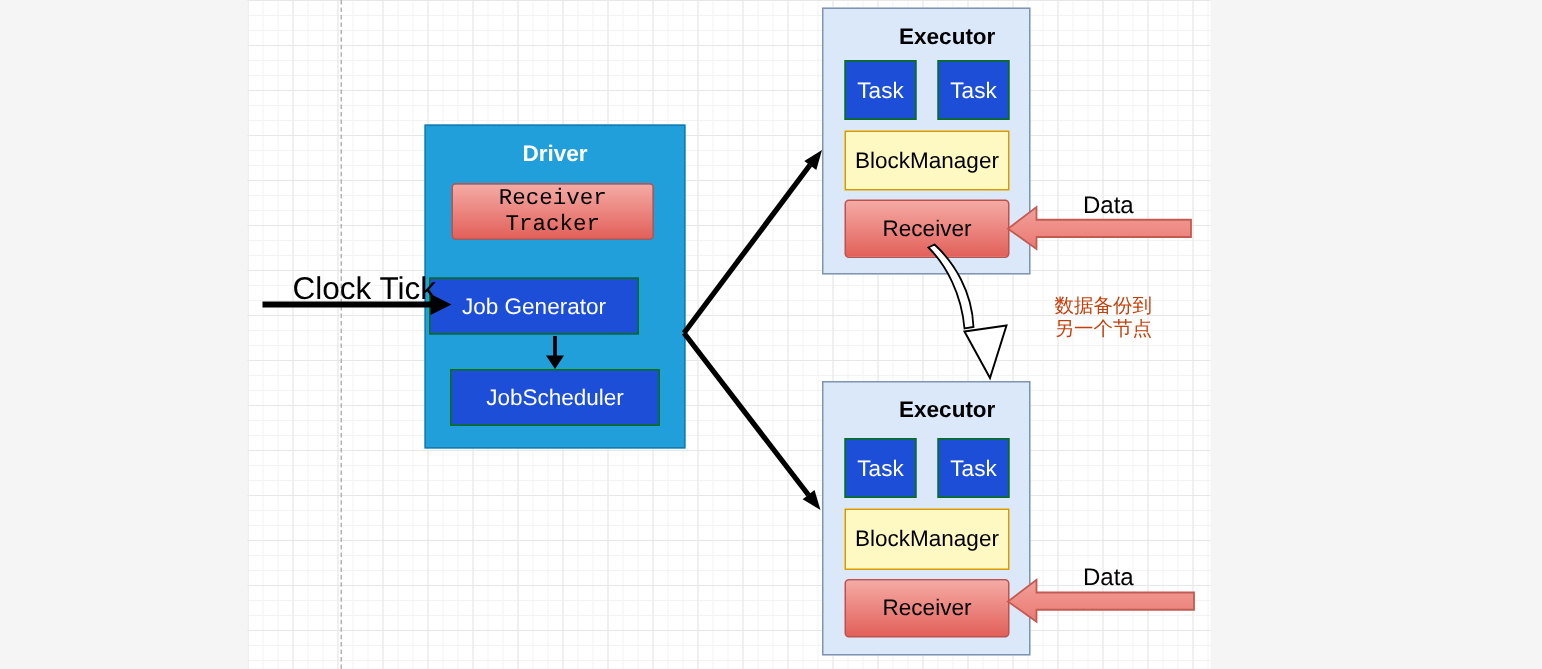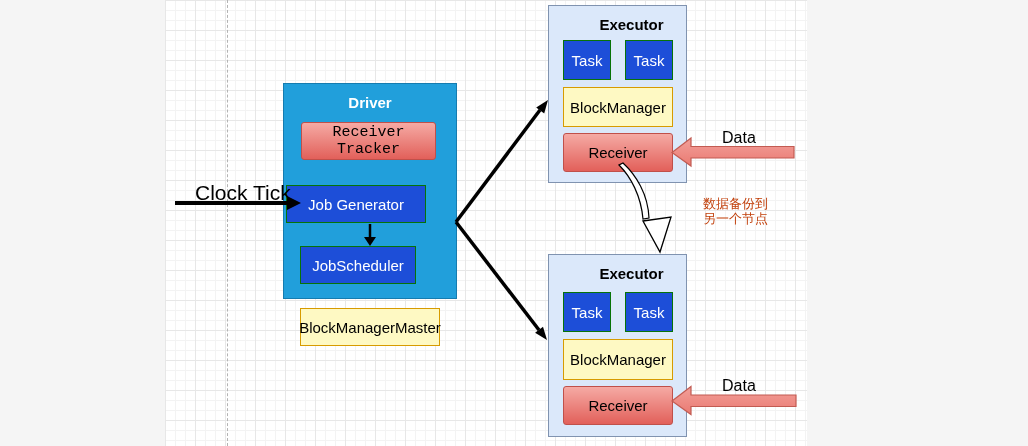--- a/index.html
+++ b/index.html
@@ -111,22 +111,21 @@
 <div id="page">
 
   <div id="canvas"></div>
   <div class="dashed-divider"></div>
 
   <div class="driver">
     <div class="container-title">Driver</div>
   </div>
   <div class="node pink-box" style="left:301px; top:122px; width:135px; height:38px;font-family:Liberation Mono, monospace;">Receiver Tracker</div>
   <div class="node green-box" style="left:286px; top:185px; width:140px; height:38px;">Job Generator</div>
-  <div class="node green-box" style="left:300px; top:246px; width:116px; height:38px;">JobScheduler</div>
-  <div class="node orange-box" style="left:300px; top:308px; width:140px; height:38px;">BlockManagerMaster</div>
+  <div class="node green-box" style="left:300px; top:246px; width:140px; height:38px;">JobScheduler</div>
 
   <div class="executor" style="left:548px; top:5px; width:139px; height:178px;">
     <div class="container-title">Executor</div>
   </div>
   <div class="node green-box" style="left:563px; top:40px; width:48px; height:40px;">Task</div>
   <div class="node green-box" style="left:625px; top:40px; width:48px; height:40px;">Task</div>
   <div class="node orange-box" style="left:563px; top:87px; width:110px; height:40px;">BlockManager</div>
   <div class="node pink-box" style="left:563px; top:133px; width:110px; height:39px;">Receiver</div>
 
   <div class="executor" style="left:548px; top:254px; width:139px; height:183px;">

